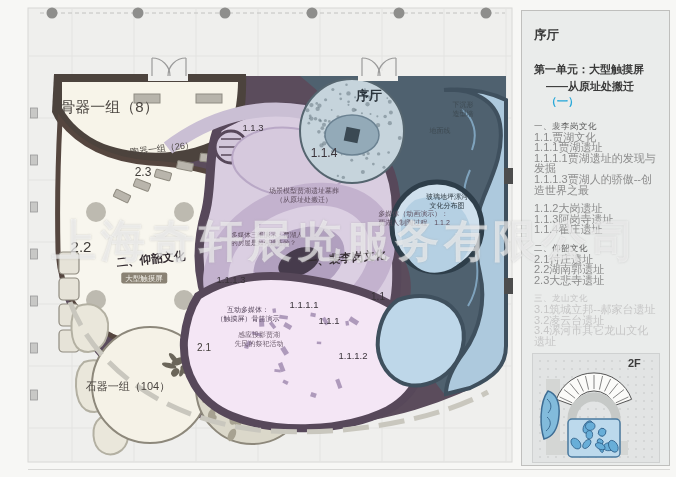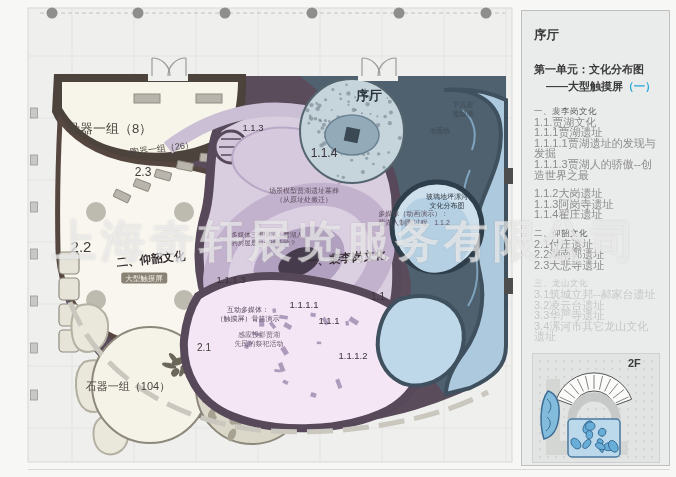--- a/index.html
+++ b/index.html
@@ -299,21 +299,21 @@
     </g>
 
     <rect x="504" y="168" width="9" height="16" fill="#4d4d4d"></rect>
     <rect x="504" y="278" width="9" height="16" fill="#4d4d4d"></rect>
 
     <path d="M70,302 C96,372 170,420 258,430 C350,438 440,418 488,392" fill="none" stroke="#c9c7be" stroke-width="5" stroke-dasharray="26,10"></path>
   </svg>
 
   <div id="labels">
 
-  <div class="plan-label" style="left: 100px; top: 129px; font-size: 13px; color: rgb(74, 69, 64); transform: translate(-50%, -50%); padding-left: 19px;">骨器一组（8）</div>
+  <div class="plan-label" style="left: 100px; top: 107px; font-size: 15px; color: rgb(74, 69, 64); transform: translate(-50%, -50%); padding-left: 19px;">骨器一组（8）</div>
       <div class="plan-label" style="left: 162px; top: 149px; font-size: 9px; color: rgb(74, 69, 64); transform: translate(-50%, -50%) rotate(-7deg);">陶器一组（26）</div>
       <div class="plan-label" style="left: 143px; top: 172px; font-size: 12px; color: rgb(63, 59, 55); transform: translate(-50%, -50%);">2.3</div>
       <div class="plan-label" style="left: 81px; top: 247px; font-size: 15px; color: rgb(63, 59, 55); transform: translate(-50%, -50%); text-align: center;">2.2</div>
       <div class="plan-label" style="left: 151px; top: 259px; font-size: 11.5px; color: rgb(51, 43, 48); font-weight: bold; transform: translate(-50%, -50%) rotate(-6deg);">二、仰韶文化</div>
       <div class="plan-label chip" style="left: 144px; top: 278px; font-size: 7.5px; color: rgb(242, 239, 232); transform: translate(-50%, -50%);">大型触摸屏</div>
       <div class="plan-label" style="left: 128px; top: 387px; font-size: 11px; color: rgb(74, 69, 64); transform: translate(-50%, -50%);">石器一组（104）</div>
       <div class="plan-label" style="left: 204px; top: 348px; font-size: 10px; color: rgb(63, 59, 55); transform: translate(-50%, -50%);">2.1</div>
       <div class="plan-label" style="left: 253px; top: 128px; font-size: 9.5px; color: rgb(58, 51, 58); transform: translate(-50%, -50%);">1.1.3</div>
       <div class="plan-label" style="left: 324px; top: 153px; font-size: 12px; color: rgb(58, 51, 58); transform: translate(-50%, -50%);">1.1.4</div>
       <div class="plan-label" style="left: 304px; top: 196px; font-size: 7px; color: rgb(93, 77, 93); transform: translate(-50%, -50%);">场景模型贾湖遗址墓葬
@@ -336,42 +336,41 @@
       <div class="plan-label" style="left: 463px; top: 110px; font-size: 7px; color: rgb(62, 74, 82); transform: translate(-50%, -50%);">下沉形
 造型墙</div>
       <div class="plan-label" style="left: 440px; top: 131px; font-size: 7px; color: rgb(62, 74, 82); transform: translate(-50%, -50%);">地面线</div>
       <div class="plan-label" style="left: 447px; top: 202px; font-size: 7px; color: rgb(47, 58, 66); transform: translate(-50%, -50%);">玻璃地坪漯河
 文化分布图</div>
     </div>
 
   <div id="sidebar">
     <div class="sb-inner">
       <div class="sb-hall">序厅</div>
-      <div class="sb-unit1">第一单元：文化分布图</div>
+      <div class="sb-unit1">第一单元：大型触摸屏</div>
       <div class="sb-unit2">
-        <span>——大型触摸屏</span><span class="sb-hl">（一）</span>
+        <span>——从原址处搬迁</span><span class="sb-hl">（一）</span>
       </div>
       <div id="outline">
 
       <div class="row head">一、裴李岗文化</div>
           <div class="row">1.1.贾湖文化</div>
           <div class="row">1.1.1贾湖遗址</div>
           <div class="row">1.1.1.1贾湖遗址的发现与发掘</div>
           <div class="row">1.1.1.3贾湖人的骄傲--创造世界之最</div>
           <div class="row gap">1.1.2大岗遗址</div>
           <div class="row">1.1.3阿岗寺遗址</div>
           <div class="row">1.1.4翟庄遗址</div>
           <div class="row head gap">二、仰韶文化</div>
           <div class="row">2.1付庄遗址</div>
           <div class="row">2.2湖南郭遗址</div>
           <div class="row">2.3大悲寺遗址</div>
           <div class="row head gap muted">三、龙山文化</div>
           <div class="row muted">3.1筑城立邦--郝家台遗址</div>
           <div class="row muted">3.2凌云台遗址</div>
-          <div class="row muted">3.3华严寺遗址</div>
           <div class="row muted">3.4漯河市其它龙山文化遗址</div>
         </div>
     </div>
 
     <svg id="minimap" viewBox="0 0 128 110">
       <rect x="0.5" y="0.5" width="127" height="109" fill="#e2e4e4" stroke="#cfd1d1"></rect>
       <g id="mm-dots" fill="#c2c4c4">
           <circle cx="8" cy="8" r="0.8"></circle>
           <circle cx="8" cy="16" r="0.8"></circle>
           <circle cx="8" cy="24" r="0.8"></circle>

